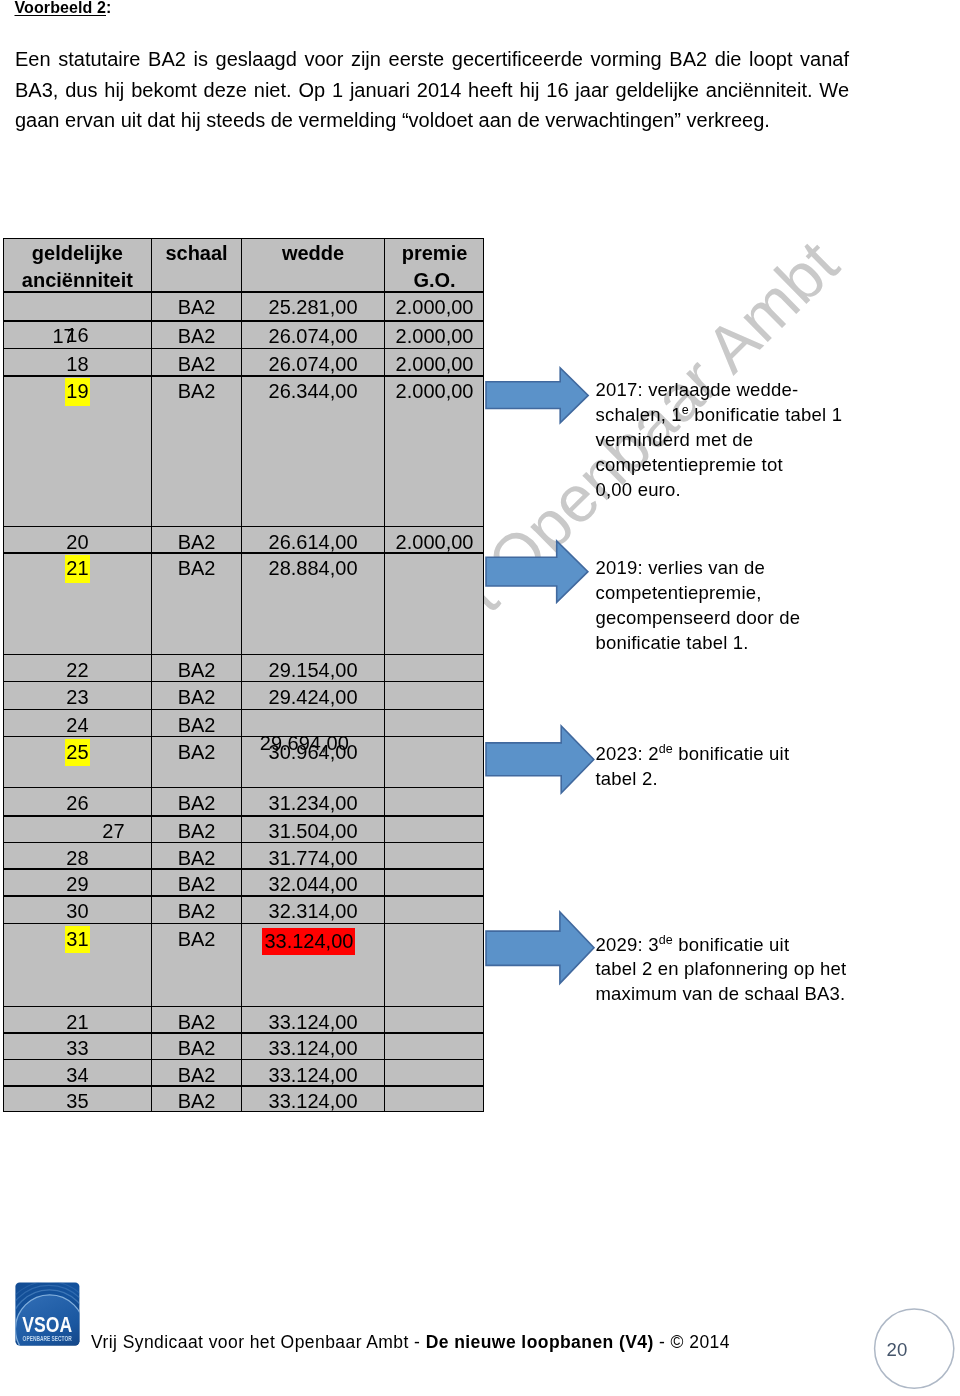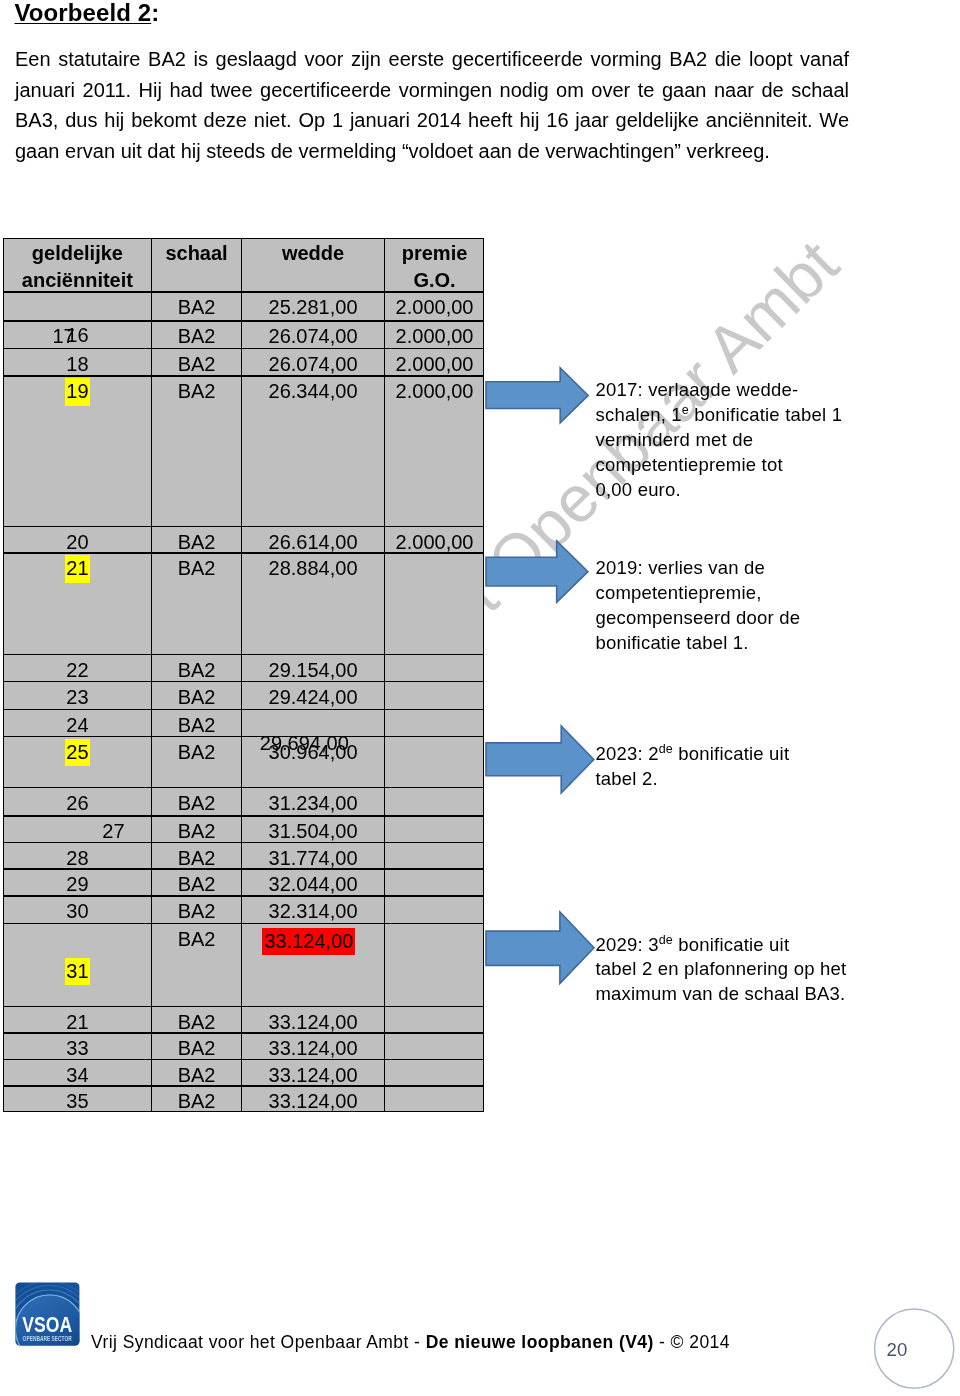--- a/index.html
+++ b/index.html
@@ -9,21 +9,21 @@
   .page{position:relative;width:960px;height:1396px;overflow:hidden;
         -webkit-font-smoothing:antialiased;transform:translateZ(0);}
 
   
   .watermark{position:absolute;left:21px;top:1045.1px;
      color:#c9c9c9;font-size:65.5px;white-space:nowrap;line-height:0;
      transform:rotate(-44.5deg);transform-origin:0 0;z-index:1;
      font-family:"Liberation Sans",sans-serif;}
 
   
-  .title{position:absolute;left:14.5px;top:-1.2px;font-size:24px;font-weight:bold;color:#000;
+  .title{position:absolute;left:14.5px;top:-1.2px;font-size:16px;font-weight:bold;color:#000;
          letter-spacing:.1px;z-index:4;}
   .title .u{text-decoration:underline;text-decoration-thickness:1px;text-underline-offset:2.2px;}
 
   
   .para{position:absolute;left:15px;top:44px;width:834px;font-size:20px;line-height:30.6px;
         color:#000;z-index:4;}
   .pline{text-align:justify;text-align-last:justify;white-space:nowrap;}
   .pline.last{text-align-last:left;}
 
   
@@ -59,21 +59,20 @@
 <body>
 
 <div class="page">
 
   <div class="watermark">Vrij Syndicaat voor het Openbaar Ambt</div>
 
   <div class="title"><span class="u">Voorbeeld 2</span><span>:</span></div>
 
   <div class="para" id="para">
       <div class="pline">Een statutaire BA2 is geslaagd voor zijn eerste gecertificeerde vorming BA2 die loopt vanaf</div>
-      <div class="pline">januari 2011. Hij had twee gecertificeerde vormingen nodig om over te gaan naar de schaal</div>
       <div class="pline">BA3, dus hij bekomt deze niet. Op 1 januari 2014 heeft hij 16 jaar geldelijke anciënniteit. We</div>
       <div class="pline last">gaan ervan uit dat hij steeds de vermelding “voldoet aan de verwachtingen” verkreeg.</div>
     </div>
 
   <div class="tbl" id="tbl" style="left: 3px; top: 237.6px; width: 481.3px; height: 874.8px;">
       <div class="gl" style="left: 0px; top: 0px; width: 481.3px; height: 1.2px;"></div>
       <div class="gl" style="left: 0px; top: 53.8px; width: 481.3px; height: 1.2px;"></div>
       <div class="gl" style="left: 0px; top: 82.8px; width: 481.3px; height: 1.2px;"></div>
       <div class="gl" style="left: 0px; top: 110.4px; width: 481.3px; height: 1.2px;"></div>
       <div class="gl" style="left: 0px; top: 137.9px; width: 481.3px; height: 1.2px;"></div>
@@ -166,21 +165,21 @@
       <div class="cell" style="left: 238.3px; top: 607.3px; width: 143.5px;"><span>31.774,00</span></div>
       <div class="cell" style="left: 381.8px; top: 607.3px; width: 99.5px;"><span></span></div>
       <div class="cell" style="left: 0px; top: 633.6px; width: 148.8px;"><span>29</span></div>
       <div class="cell" style="left: 148.8px; top: 633.6px; width: 89.5px;"><span>BA2</span></div>
       <div class="cell" style="left: 238.3px; top: 633.6px; width: 143.5px;"><span>32.044,00</span></div>
       <div class="cell" style="left: 381.8px; top: 633.6px; width: 99.5px;"><span></span></div>
       <div class="cell" style="left: 0px; top: 660.6px; width: 148.8px;"><span>30</span></div>
       <div class="cell" style="left: 148.8px; top: 660.6px; width: 89.5px;"><span>BA2</span></div>
       <div class="cell" style="left: 238.3px; top: 660.6px; width: 143.5px;"><span>32.314,00</span></div>
       <div class="cell" style="left: 381.8px; top: 660.6px; width: 99.5px;"><span></span></div>
-      <div class="cell" style="left: 0px; top: 688.2px; width: 148.8px; margin-top: 32px;"><span class="hl">31</span></div>
+      <div class="cell" style="left: 0px; top: 688.2px; width: 148.8px;"><span class="hl">31</span></div>
       <div class="cell" style="left: 148.8px; top: 688.2px; width: 89.5px;"><span>BA2</span></div>
       <div class="cell" style="left: 238.3px; top: 688.2px; width: 143.5px;"><span class="hlr">33.124,00</span></div>
       <div class="cell" style="left: 381.8px; top: 688.2px; width: 99.5px;"><span></span></div>
       <div class="cell" style="left: 0px; top: 771.2px; width: 148.8px;"><span>21</span></div>
       <div class="cell" style="left: 148.8px; top: 771.2px; width: 89.5px;"><span>BA2</span></div>
       <div class="cell" style="left: 238.3px; top: 771.2px; width: 143.5px;"><span>33.124,00</span></div>
       <div class="cell" style="left: 381.8px; top: 771.2px; width: 99.5px;"><span></span></div>
       <div class="cell" style="left: 0px; top: 797.6px; width: 148.8px;"><span>33</span></div>
       <div class="cell" style="left: 148.8px; top: 797.6px; width: 89.5px;"><span>BA2</span></div>
       <div class="cell" style="left: 238.3px; top: 797.6px; width: 143.5px;"><span>33.124,00</span></div>

